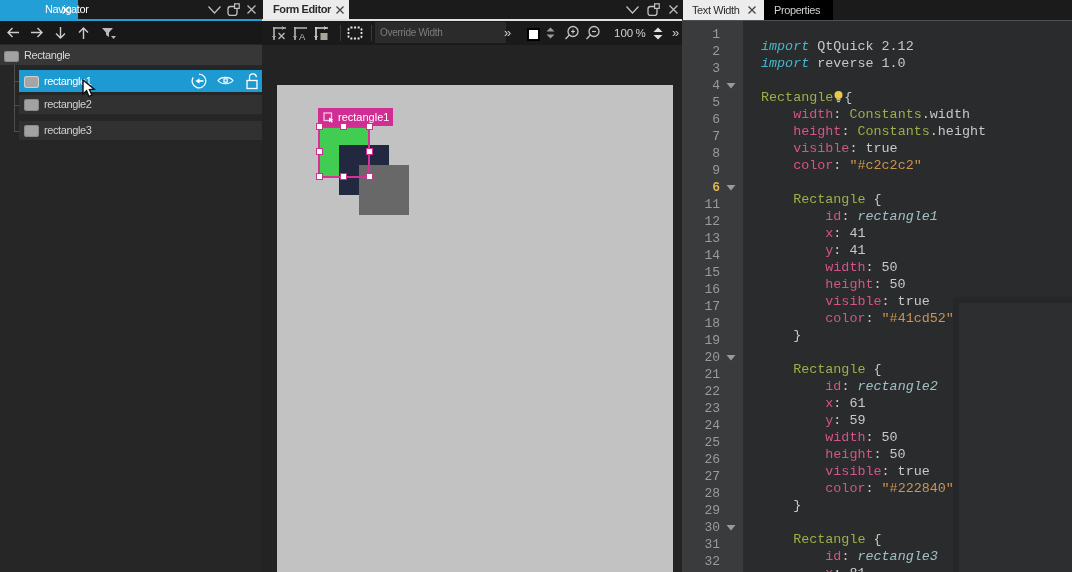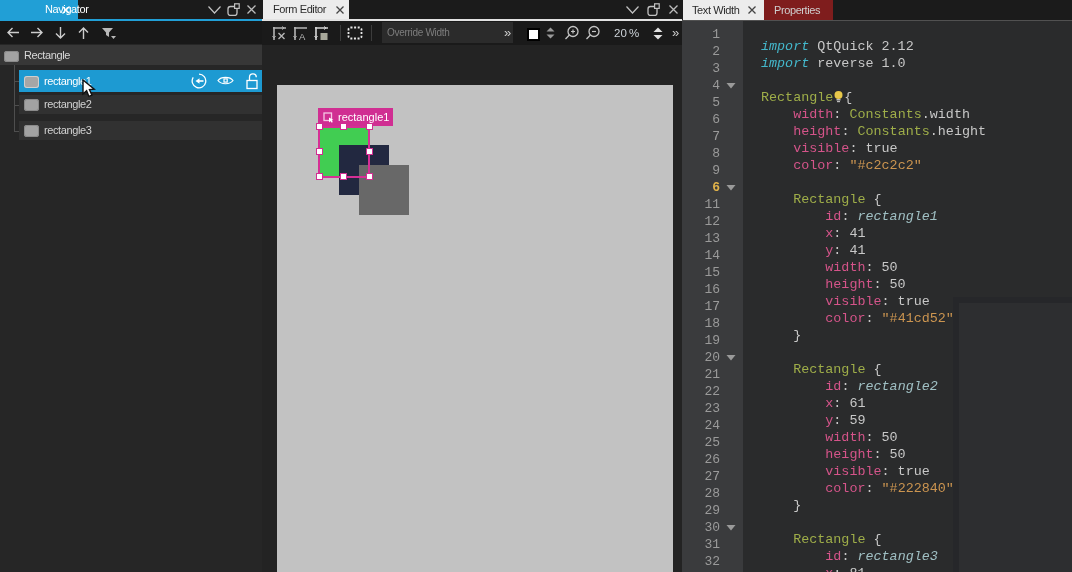--- a/index.html
+++ b/index.html
@@ -96,21 +96,21 @@
 
   <svg class="abs" style="left:82px;top:79px;" width="14" height="20" viewBox="0 0 14 20">
     <path d="M1 1 L1 15 L4.6 11.8 L6.9 17.4 L9.9 16.1 L7.5 10.6 L12.3 10.2 Z" fill="#ffffff" stroke="#111" stroke-width="1.4"></path>
   </svg>
 </div>
 
 <div class="abs" style="left:262px;top:0;width:420px;height:572px;background:#232323;">
 
   <div class="abs" style="left:0;top:0;width:420px;height:19px;background:#1b1b1b;"></div>
   <div class="abs" style="left:1px;top:0;width:86px;height:19px;background:#ececec;color:#2b2b2b;font-size:11px;letter-spacing:-0.4px;line-height:19px;">
-    <span style="padding-left:10px;">Form Editor</span>
+    <span style="padding-left:10px;font-weight:bold;">Form Editor</span>
     <svg class="abs" style="left:72px;top:5px;" width="10" height="10" viewBox="0 0 10 10">
         <path d="M1.5 1.5 L8.5 8.5 M8.5 1.5 L1.5 8.5" stroke="#444" stroke-width="1.3"></path>
       </svg>
   </div>
 
   <div class="abs" style="left:0;top:19px;width:420px;height:2px;background:#e2e2e2;"></div>
 
   <svg class="abs" style="left:363px;top:5px;" width="15" height="10" viewBox="0 0 15 10">
       <path d="M1.5 1.5 L7.5 8 L13.5 1.5" stroke="#c2c2c2" stroke-width="1.2" fill="none"></path>
     </svg>
@@ -141,39 +141,39 @@
       <path d="M2 12 L0.5 10 M2 12 L3.5 10 M12 2 L10 0.5 M12 2 L10 3.5" stroke="#d8d8d8" stroke-width="1"></path>
       <rect x="6.5" y="7" width="7" height="7" fill="#a7a79a"></rect>
     </svg>
     <div class="abs" style="left:78px;top:4px;width:1px;height:16px;background:#3c3c3c;"></div>
 
     <svg class="abs" style="left:85px;top:5px;" width="16" height="14" viewBox="0 0 16 14">
         <rect x="1.5" y="1.5" width="13" height="11" rx="2" fill="none" stroke="#e8e8e8" stroke-width="1.8" stroke-dasharray="2 1.6"></rect>
       </svg>
     <div class="abs" style="left:109px;top:4px;width:1px;height:16px;background:#3c3c3c;"></div>
 
-    <div class="abs" style="left:120px;top:1px;width:131px;height:21px;background:#2b2b2b;color:#7d7d7d;font-size:10px;letter-spacing:-0.3px;line-height:21px;"><span style="padding-left:5px;">Override Width</span></div>
+    <div class="abs" style="left:113px;top:1px;width:131px;height:21px;background:#2b2b2b;color:#7d7d7d;font-size:10px;letter-spacing:-0.3px;line-height:21px;"><span style="padding-left:5px;">Override Width</span></div>
 
     <div class="abs" style="left:242px;top:0;height:24px;line-height:23px;font-size:13px;color:#cfcfcf;">»</div>
     <div class="abs" style="left:265px;top:7px;width:9px;height:9px;background:#fff;border:2px solid #000;"></div>
     <svg class="abs" style="left:284px;top:6px;" width="9" height="12" viewBox="0 0 9 12">
         <path d="M4.5 0.5 L8.5 4.5 L0.5 4.5 Z" fill="#9a9a9a"></path>
         <path d="M4.5 11.5 L8.5 7.5 L0.5 7.5 Z" fill="#9a9a9a"></path>
       </svg>
     <svg class="abs" style="left:302px;top:4px;" width="16" height="16" viewBox="0 0 16 16">
         <circle cx="9" cy="6.5" r="5" stroke="#c4c4c4" stroke-width="1.3" fill="none"></circle>
         <path d="M5.4 10 L1.5 14" stroke="#c4c4c4" stroke-width="1.3"></path>
         <path d="M9 4.5 L9 8.5 M7 6.5 L11 6.5" stroke="#c4c4c4" stroke-width="1.2"></path>
       </svg>
     <svg class="abs" style="left:323px;top:4px;" width="16" height="16" viewBox="0 0 16 16">
         <circle cx="9" cy="6.5" r="5" stroke="#c4c4c4" stroke-width="1.3" fill="none"></circle>
         <path d="M5.4 10 L1.5 14" stroke="#c4c4c4" stroke-width="1.3"></path>
         <path d="M7 6.5 L11 6.5" stroke="#c4c4c4" stroke-width="1.2"></path>
       </svg>
-    <div class="abs" style="left:352px;top:0;height:24px;line-height:24px;font-size:11.5px;color:#ccd2d8;">20 %</div>
+    <div class="abs" style="left:352px;top:0;height:24px;line-height:24px;font-size:11.5px;color:#ccd2d8;">100 %</div>
     <svg class="abs" style="left:391px;top:6px;" width="10" height="13" viewBox="0 0 10 13">
         <path d="M5 0.5 L9.5 5 L0.5 5 Z" fill="#e0e0e0"></path>
         <path d="M5 12.5 L9.5 8 L0.5 8 Z" fill="#e0e0e0"></path>
       </svg>
     <div class="abs" style="left:410px;top:0;height:24px;line-height:23px;font-size:13px;color:#cfcfcf;">»</div>
   </div>
 
   <div class="abs" style="left:15px;top:85px;width:396px;height:487px;background:#c2c2c2;"></div>
 
   <div class="abs" style="left:57px;top:127px;width:50px;height:50px;background:#41cd52;"></div>
@@ -202,21 +202,21 @@
 
 <div class="abs" style="left:682px;top:0;width:390px;height:572px;background:#2a2b2c;">
 
   <div class="abs" style="left:0;top:0;width:390px;height:20px;background:#1b1b1b;"></div>
   <div class="abs" style="left:1px;top:0;width:81px;height:20px;background:#ececec;color:#2b2b2b;font-size:11px;letter-spacing:-0.4px;line-height:20px;">
     <span style="padding-left:9px;">Text Width</span>
     <svg class="abs" style="left:64px;top:5px;" width="10" height="10" viewBox="0 0 10 10">
         <path d="M1.5 1.5 L8.5 8.5 M8.5 1.5 L1.5 8.5" stroke="#444" stroke-width="1.3"></path>
       </svg>
   </div>
-  <div class="abs" style="left:82px;top:0;width:69px;height:20px;background:#7f1d1d;color:#cfcfcf;font-size:11px;letter-spacing:-0.4px;line-height:20px;"><span style="padding-left:10px;">Properties</span></div>
+  <div class="abs" style="left:82px;top:0;width:69px;height:20px;background:#000000;color:#cfcfcf;font-size:11px;letter-spacing:-0.4px;line-height:20px;"><span style="padding-left:10px;">Properties</span></div>
   <div class="abs" style="left:0;top:20px;width:390px;height:1px;background:#515151;"></div>
 
   <div class="abs" style="left:271px;top:297px;width:119px;height:275px;background:#26272a;"></div>
   <div class="abs" style="left:277px;top:303px;width:113px;height:269px;background:#2d2e30;"></div>
 
   <div class="abs" style="left:0;top:21px;width:61px;height:551px;background:#3a3b3d;"></div>
 
   <pre class="abs" style="left:0;top:25.5px;width:38px;margin:0;font-family:'Liberation Mono',monospace;font-size:13px;line-height:17px;color:#9a9a9a;text-align:right;">1
 2
 3

